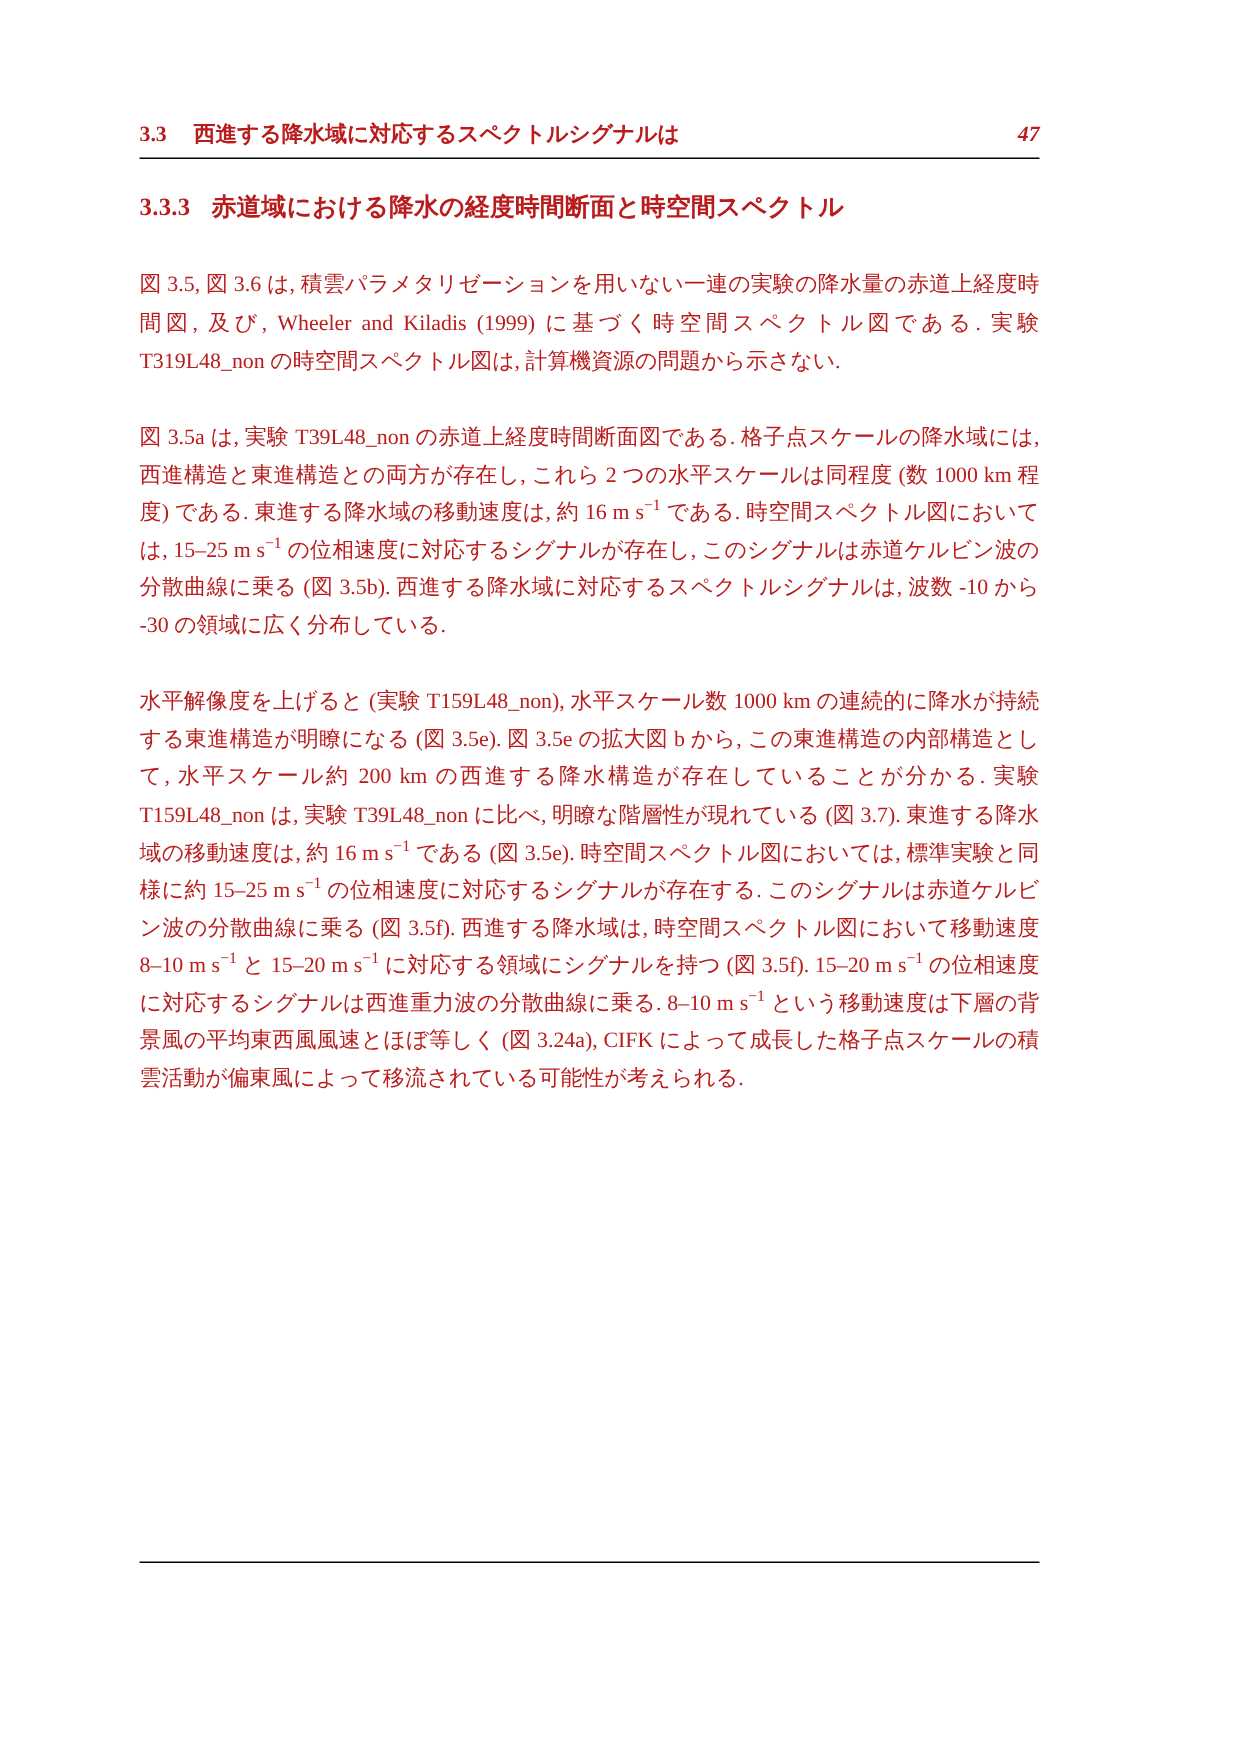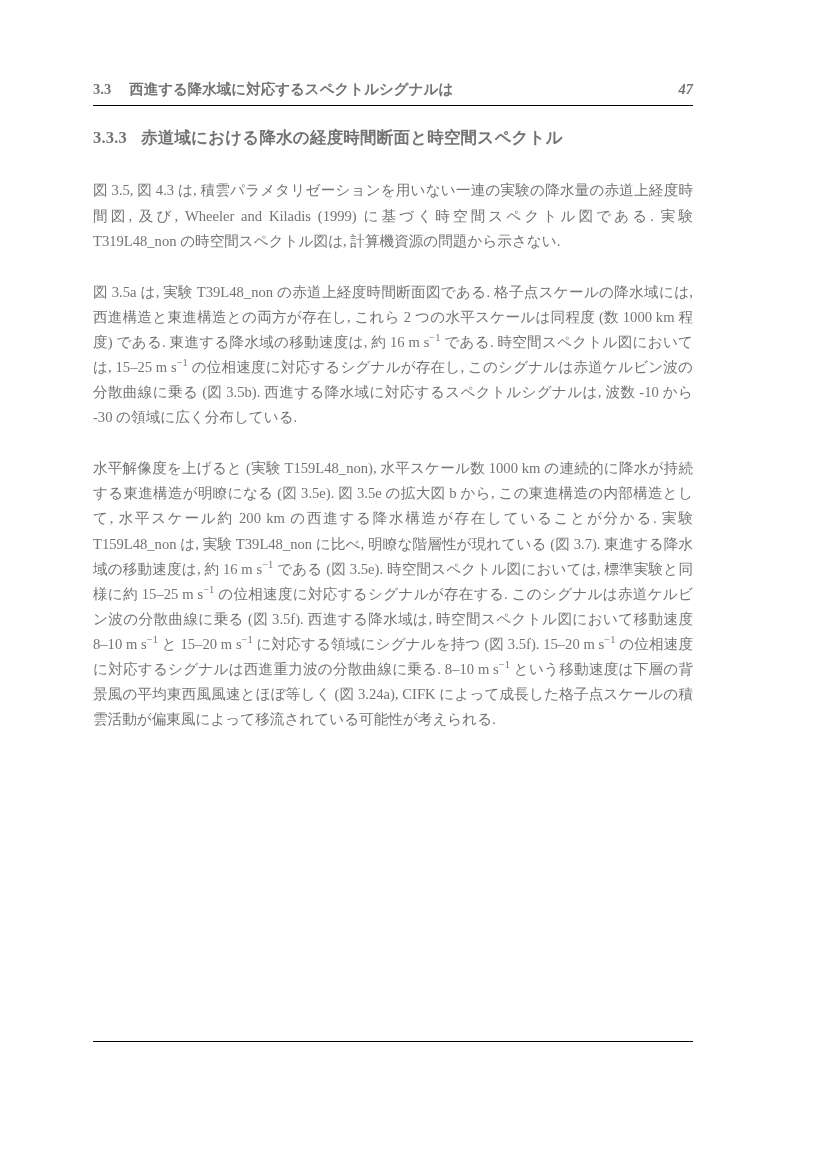--- a/index.html
+++ b/index.html
@@ -6,21 +6,21 @@
     margin: 0;
     padding: 0;
     background: #ffffff;
   }
   .page {
     position: relative;
     width: 810px;
     height: 1169px;
     background: #ffffff;
     font-family: "Liberation Serif", "DejaVu Serif", serif;
-    color: #737373;
+    color: #b91c1c;
     box-sizing: border-box;
   }
   .content {
     position: absolute;
     left: 93px;
     top: 80px;
     width: 600px;
   }
   
   .runhead {
@@ -91,21 +91,21 @@
       <span class="sectno">3.3</span>
       <span class="rtitle">西進する降水域に対応するスペクトルシグナルは</span>
       <span class="pageno">47</span>
     </div>
     <div class="rule"></div>
 
     <h2 class="heading">
       <span class="num">3.3.3</span><span>赤道域における降水の経度時間断面と時空間スペクトル</span>
     </h2>
 
-    <p class="para">図 3.5, 図 4.3 は, 積雲パラメタリゼーションを用いない一連の実験の降水量の赤道上経度時間図, 及び, Wheeler and Kiladis (1999) に基づく時空間スペクトル図である. 実験 T319L48_non の時空間スペクトル図は, 計算機資源の問題から示さない.</p>
+    <p class="para">図 3.5, 図 3.6 は, 積雲パラメタリゼーションを用いない一連の実験の降水量の赤道上経度時間図, 及び, Wheeler and Kiladis (1999) に基づく時空間スペクトル図である. 実験 T319L48_non の時空間スペクトル図は, 計算機資源の問題から示さない.</p>
     <p class="para">図 3.5a は, 実験 T39L48_non の赤道上経度時間断面図である. 格子点スケールの降水域には, 西進構造と東進構造との両方が存在し, これら 2 つの水平スケールは同程度 (数 1000 km 程度) である. 東進する降水域の移動速度は, 約 16 m s<sup class="u">−1</sup> である. 時空間スペクトル図においては, 15–25 m s<sup class="u">−1</sup> の位相速度に対応するシグナルが存在し, このシグナルは赤道ケルビン波の分散曲線に乗る (図 3.5b). 西進する降水域に対応するスペクトルシグナルは, 波数 -10 から -30 の領域に広く分布している.</p>
     <p class="para">水平解像度を上げると (実験 T159L48_non), 水平スケール数 1000 km の連続的に降水が持続する東進構造が明瞭になる (図 3.5e). 図 3.5e の拡大図 b から, この東進構造の内部構造として, 水平スケール約 200 km の西進する降水構造が存在していることが分かる. 実験 T159L48_non は, 実験 T39L48_non に比べ, 明瞭な階層性が現れている (図 3.7). 東進する降水域の移動速度は, 約 16 m s<sup class="u">−1</sup> である (図 3.5e). 時空間スペクトル図においては, 標準実験と同様に約 15–25 m s<sup class="u">−1</sup> の位相速度に対応するシグナルが存在する. このシグナルは赤道ケルビン波の分散曲線に乗る (図 3.5f). 西進する降水域は, 時空間スペクトル図において移動速度 8–10 m s<sup class="u">−1</sup> と 15–20 m s<sup class="u">−1</sup> に対応する領域にシグナルを持つ (図 3.5f). 15–20 m s<sup class="u">−1</sup> の位相速度に対応するシグナルは西進重力波の分散曲線に乗る. 8–10 m s<sup class="u">−1</sup> という移動速度は下層の背景風の平均東西風風速とほぼ等しく (図 3.24a), CIFK によって成長した格子点スケールの積雲活動が偏東風によって移流されている可能性が考えられる.</p>
 
   </div>
 
   <div class="bottom-rule"></div>
 
 </div>
 
 </body></html>

